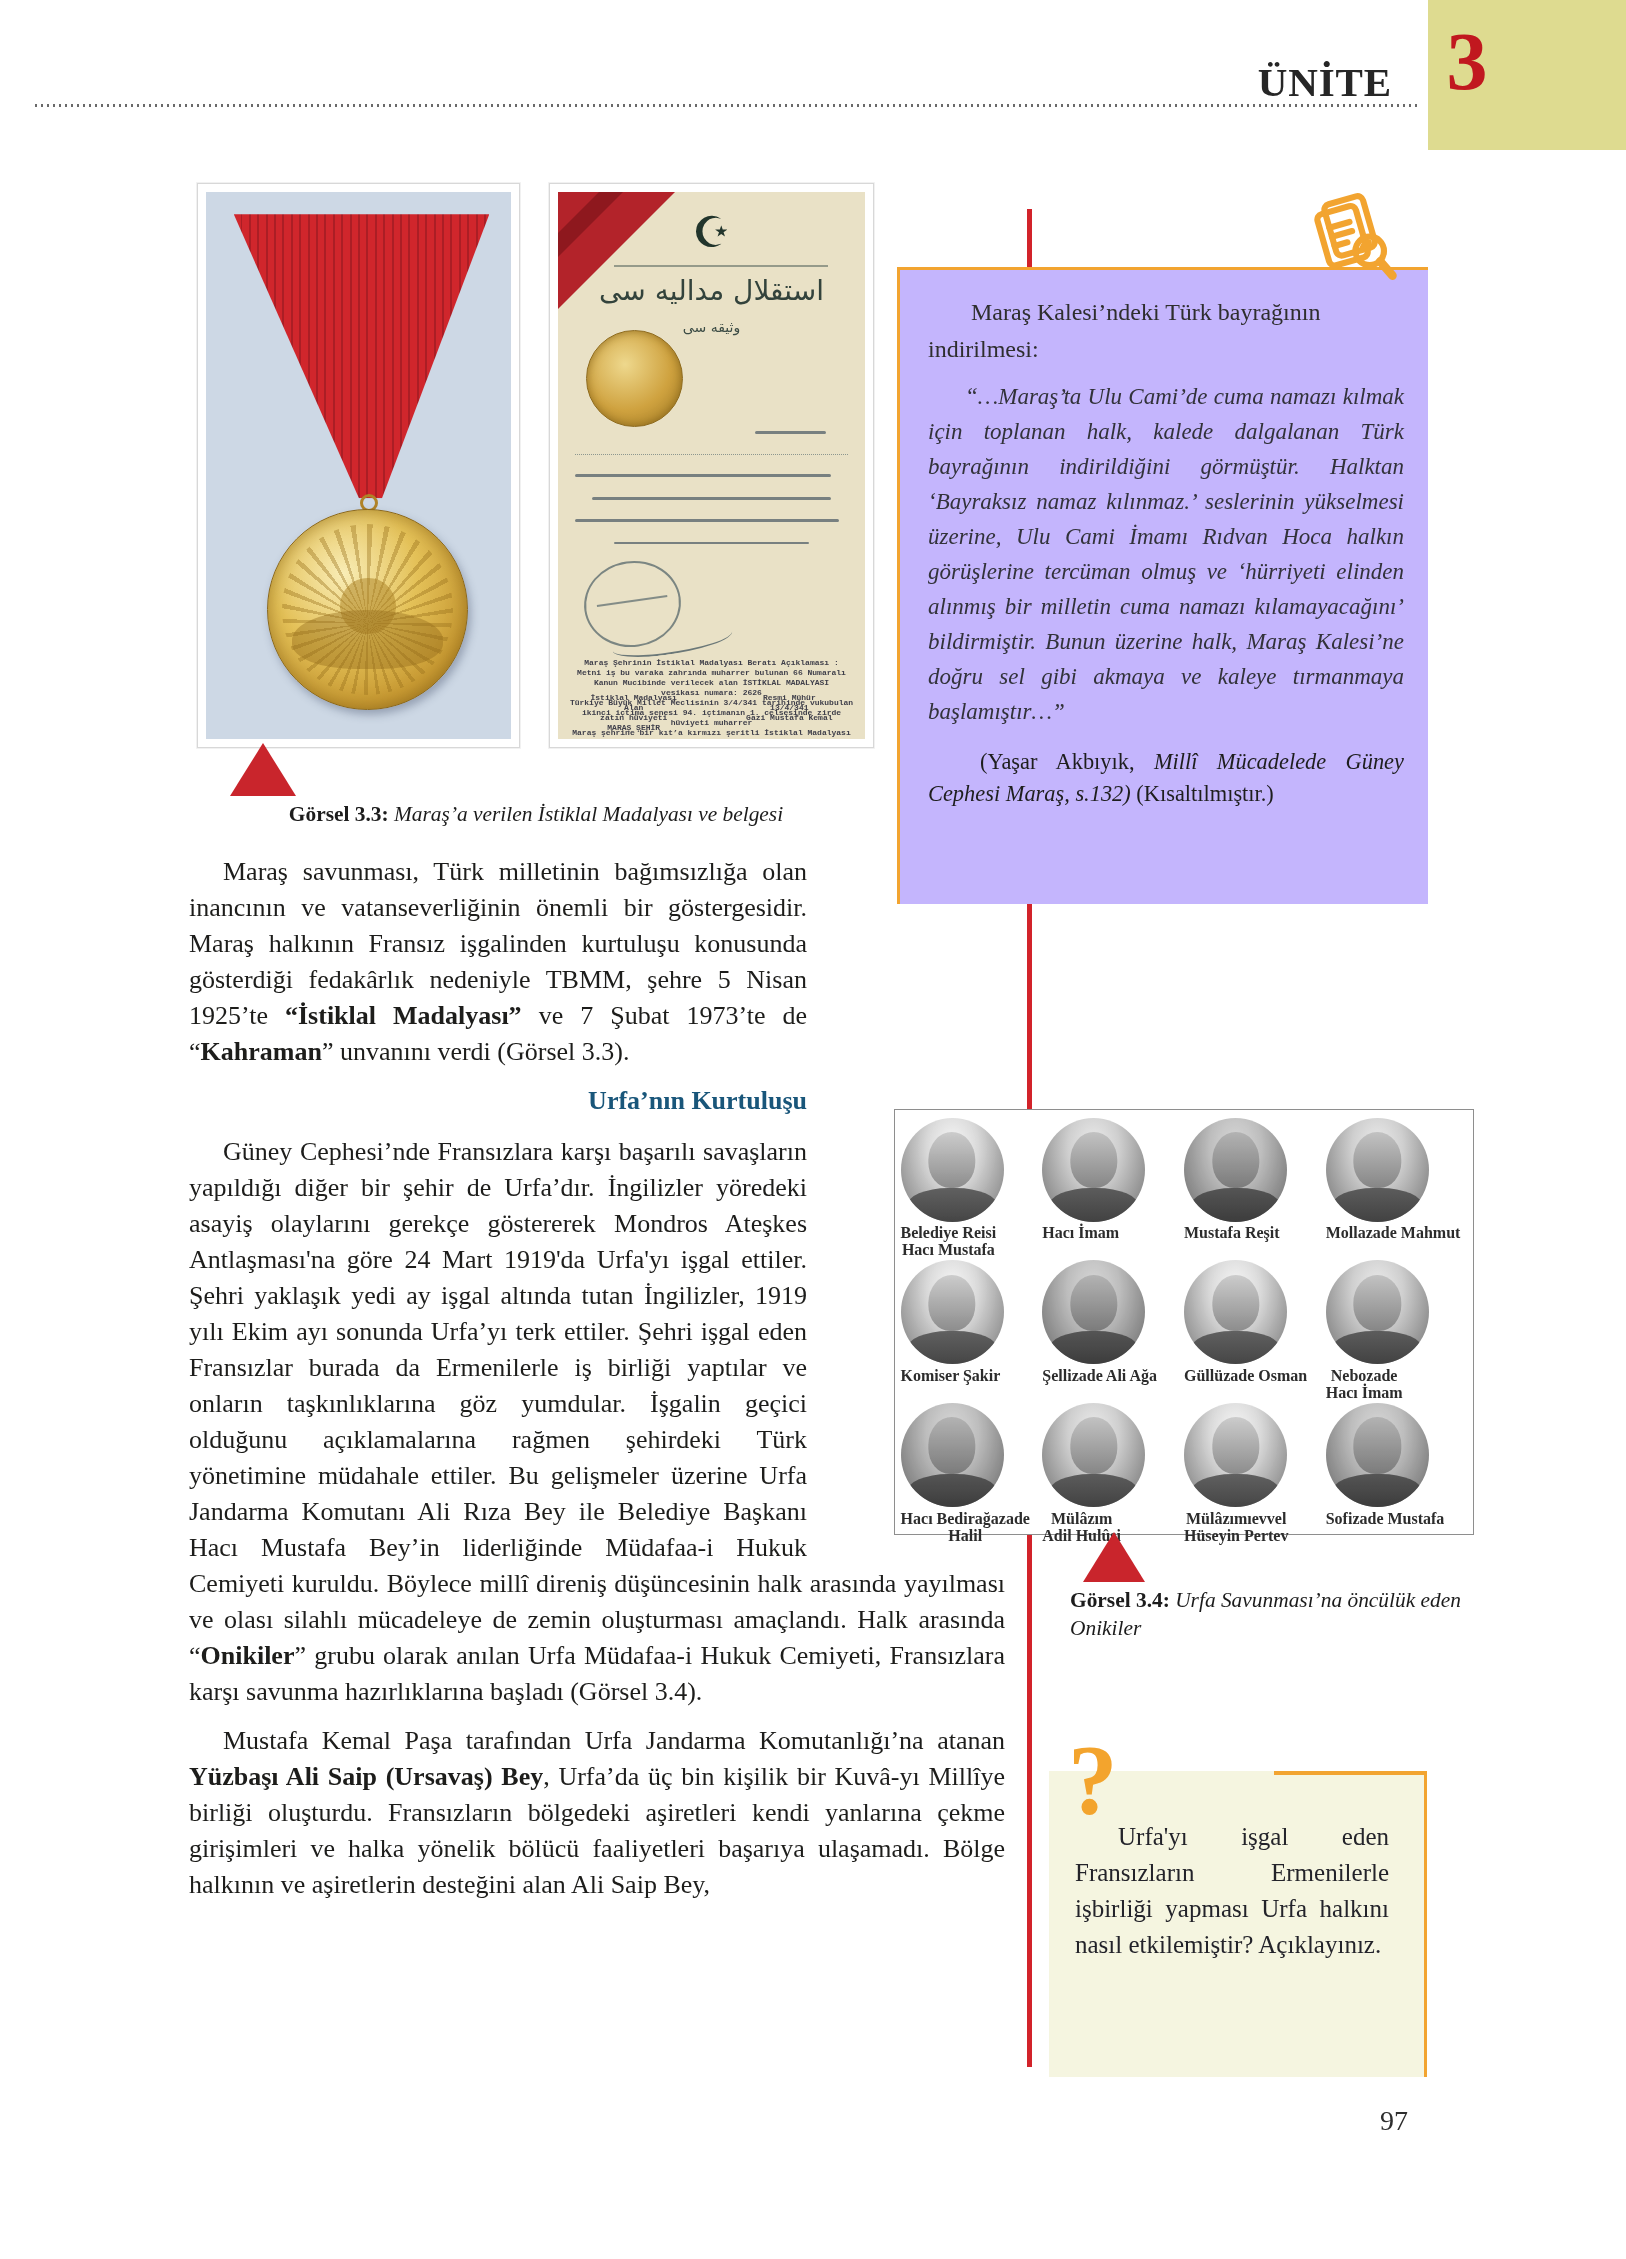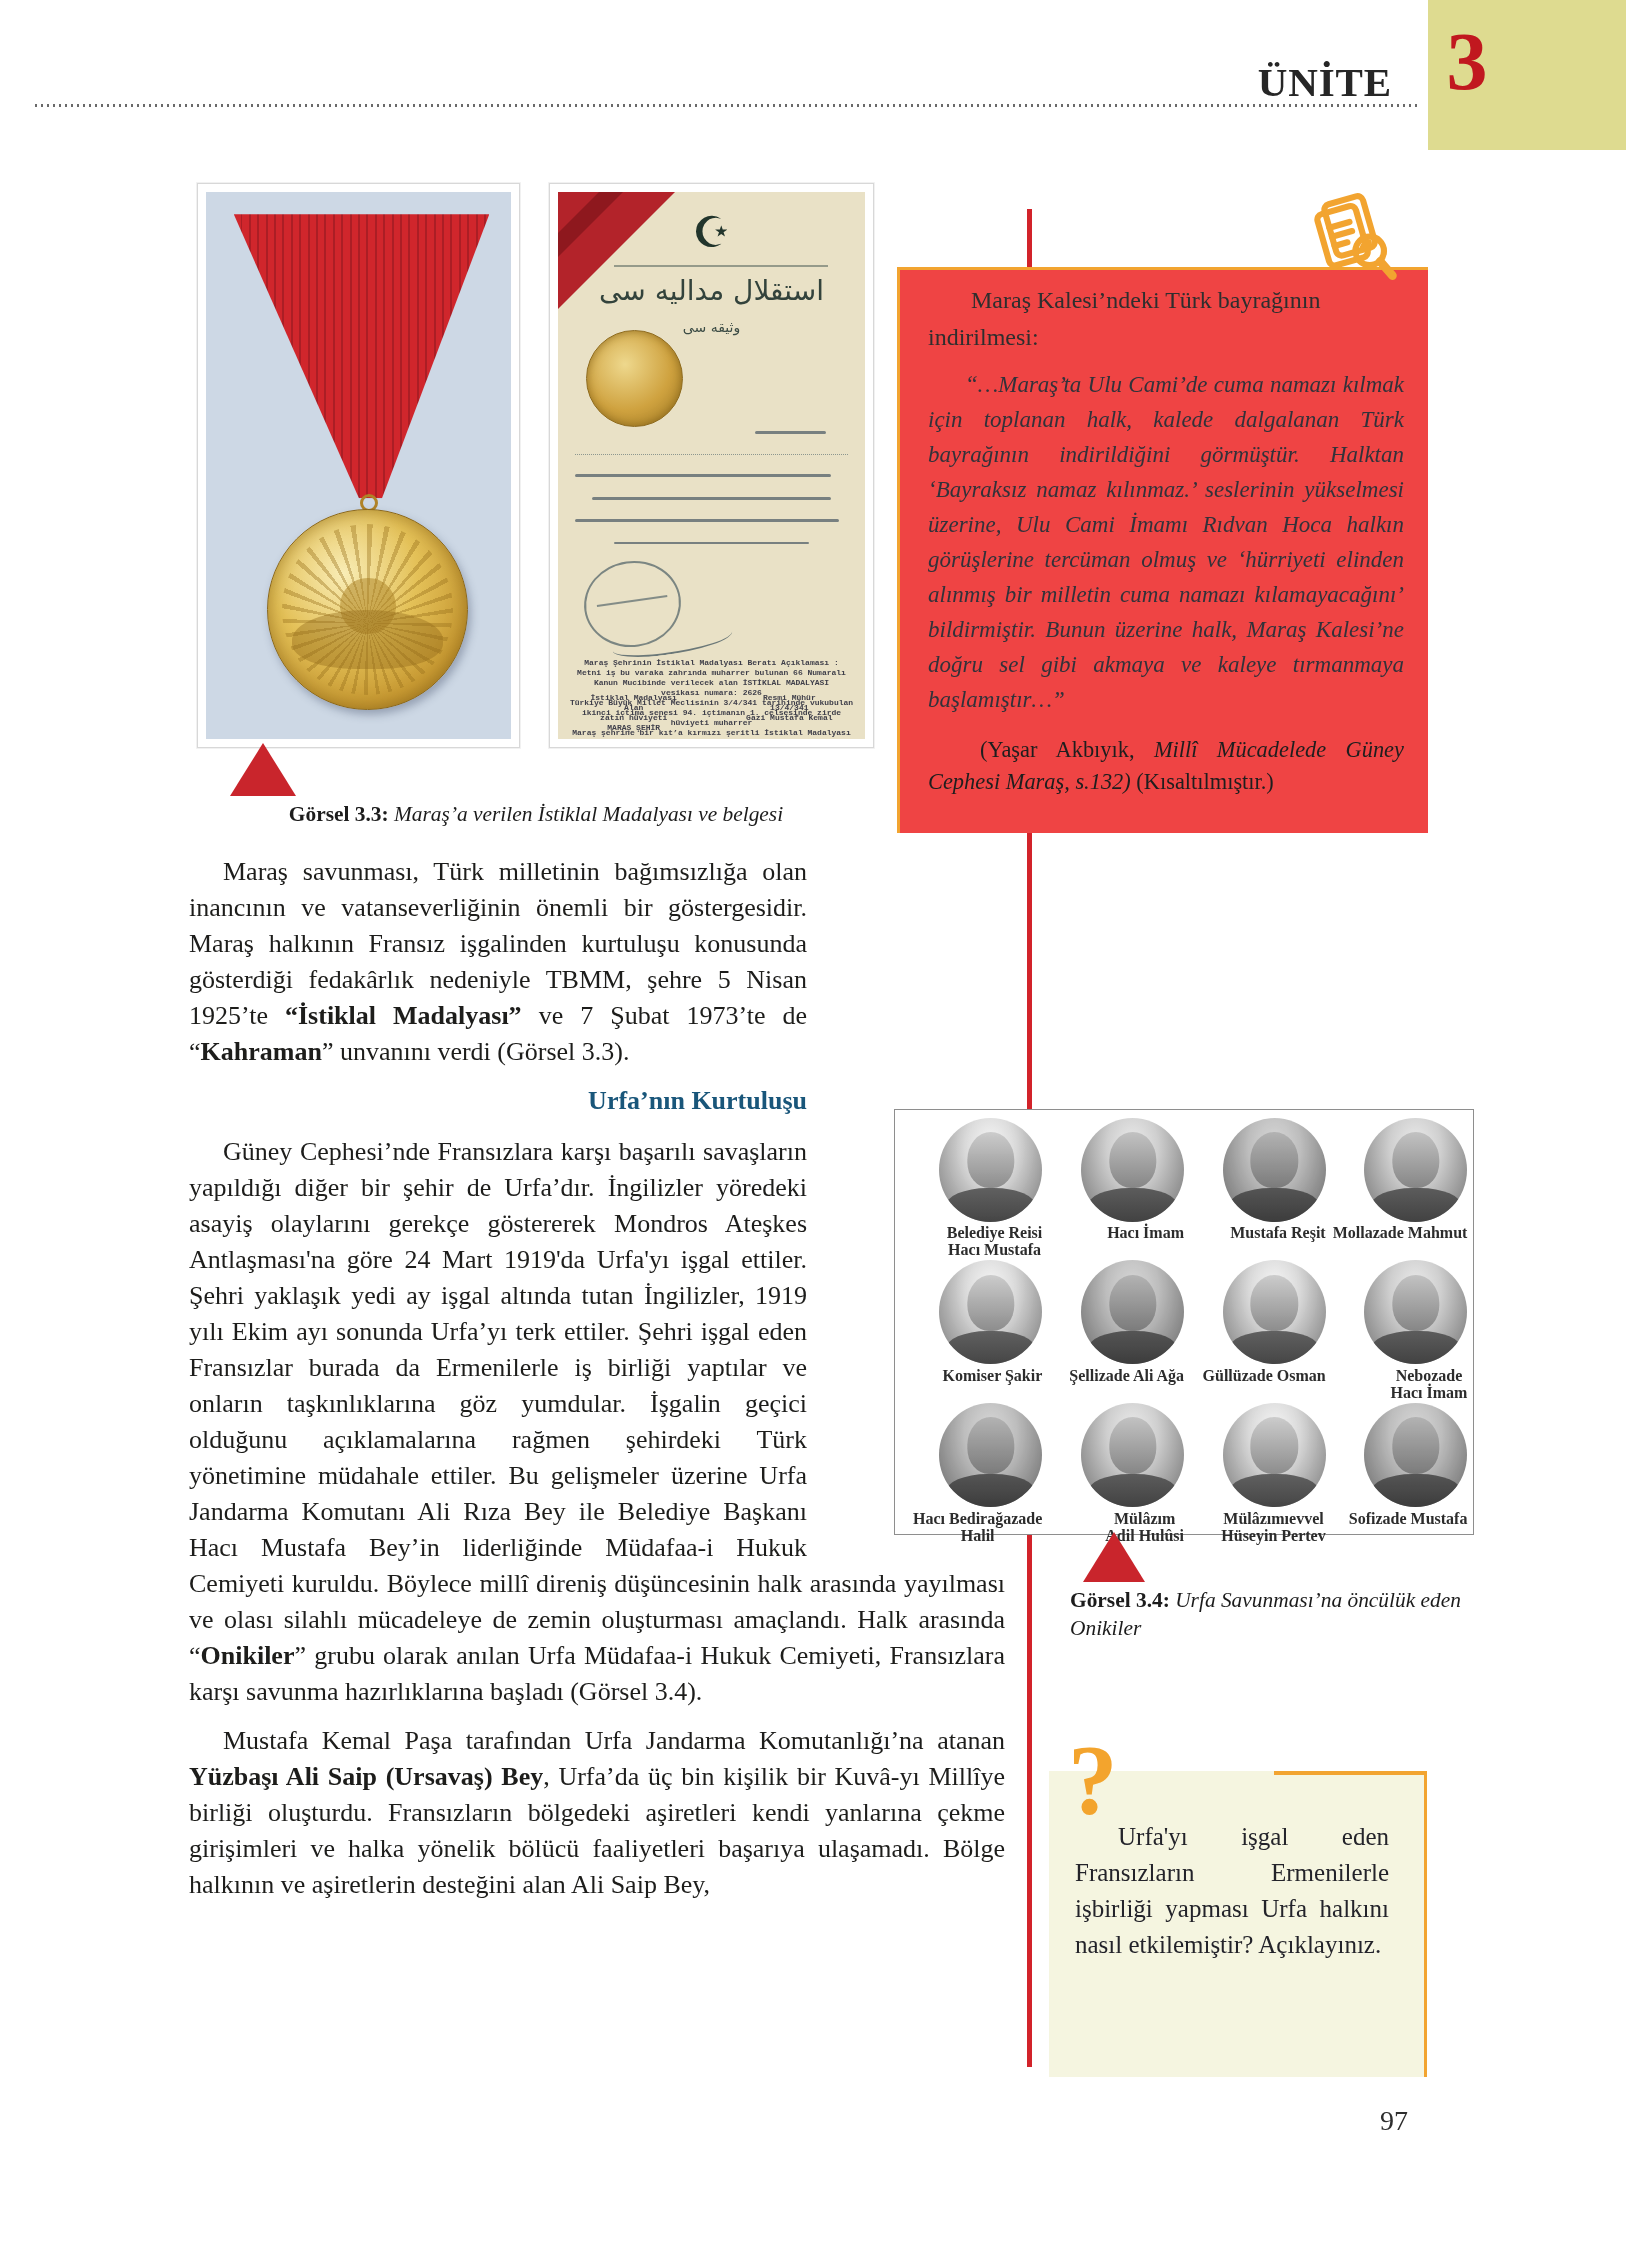--- a/index.html
+++ b/index.html
@@ -84,44 +84,44 @@
   .tri-33{left:230px;top:743px;}
   .tri-34{left:1083px;top:1532px;border-left-width:31px;border-right-width:31px;
     border-bottom-width:50px;}
   .caption{position:absolute;margin:0;font-size:21.4px;line-height:28px;color:#1c1c1c;}
   .cap-33{left:197px;top:800px;width:678px;text-align:center;}
   .cap-34{left:1070px;top:1586px;width:403px;text-align:left;}
   .caption b{font-weight:bold;}
   .caption i{font-style:italic;}
 
   
-  .info-box{position:absolute;left:897px;top:267px;width:531px;height:566px;background:#ef4444;
+  .info-box{position:absolute;left:897px;top:267px;width:531px;height:637px;background:#c4b5fd;
     border-left:3.7px solid #f2a430;border-top:3.7px solid #f2a430;box-sizing:border-box;
-    padding:12px 24px 0 28px;}
+    padding:24px 24px 0 28px;}
   .ib-title{margin:0 0 11.2px;font-size:24px;line-height:37px;text-indent:43px;color:#2e2e2e;}
   .ib-quote{margin:0 0 17px;font-style:italic;font-size:23px;line-height:35px;
     text-align:justify;text-indent:37px;color:#32323a;}
   .ib-source{margin:0;font-size:22.4px;line-height:32px;text-indent:52px;text-align:justify;}
   .ib-source i{font-style:italic;}
   .doc-search{position:absolute;left:1307px;top:190px;width:95px;height:101px;}
 
   
   .bodyflow{position:absolute;left:189px;top:854px;width:816px;font-size:26px;
     line-height:36px;text-align:justify;color:#1d1d1b;}
   .bodyflow .spacer{float:right;width:198px;height:694px;}
   .para{margin:0 0 13px;text-indent:34px;}
   .para b{font-weight:bold;}
   .subhead{margin:3.7px 0 15px 37px;font-size:26px;font-weight:bold;color:#19567a;
     text-align:right;}
 
   
   .onikiler{position:absolute;left:894px;top:1109px;width:580px;height:426px;margin:0;
     background:#fff;border:1.9px solid #8e8e8e;box-sizing:border-box;display:grid;
     grid-template-columns:repeat(4,1fr);padding:7.5px 5.6px 1.9px;row-gap:1.9px;}
-  .cell{display:flex;flex-direction:column;align-items:flex-end;}
+  .cell{display:flex;flex-direction:column;align-items:flex-start;}
   .portrait{width:103px;height:104px;border-radius:50%;position:relative;overflow:hidden;
     background:radial-gradient(ellipse at 50% 28%,#ededed 0%,#cfcfcf 35%,#8f8f8f 78%,#5e5e5e 100%);}
   .portrait::before{content:"";position:absolute;left:50%;top:14%;width:46%;height:54%;
     transform:translateX(-50%);border-radius:50% 50% 46% 46%;
     background:linear-gradient(#c2c2c2,#868686);}
   .portrait::after{content:"";position:absolute;left:50%;bottom:-6%;width:88%;height:38%;
     transform:translateX(-50%);border-radius:46% 46% 0 0;
     background:linear-gradient(#5c5c5c,#3d3d3d);}
   .cell:nth-child(odd) .portrait{filter:brightness(1.05);}
   .cell:nth-child(3n) .portrait{filter:brightness(.92);}

